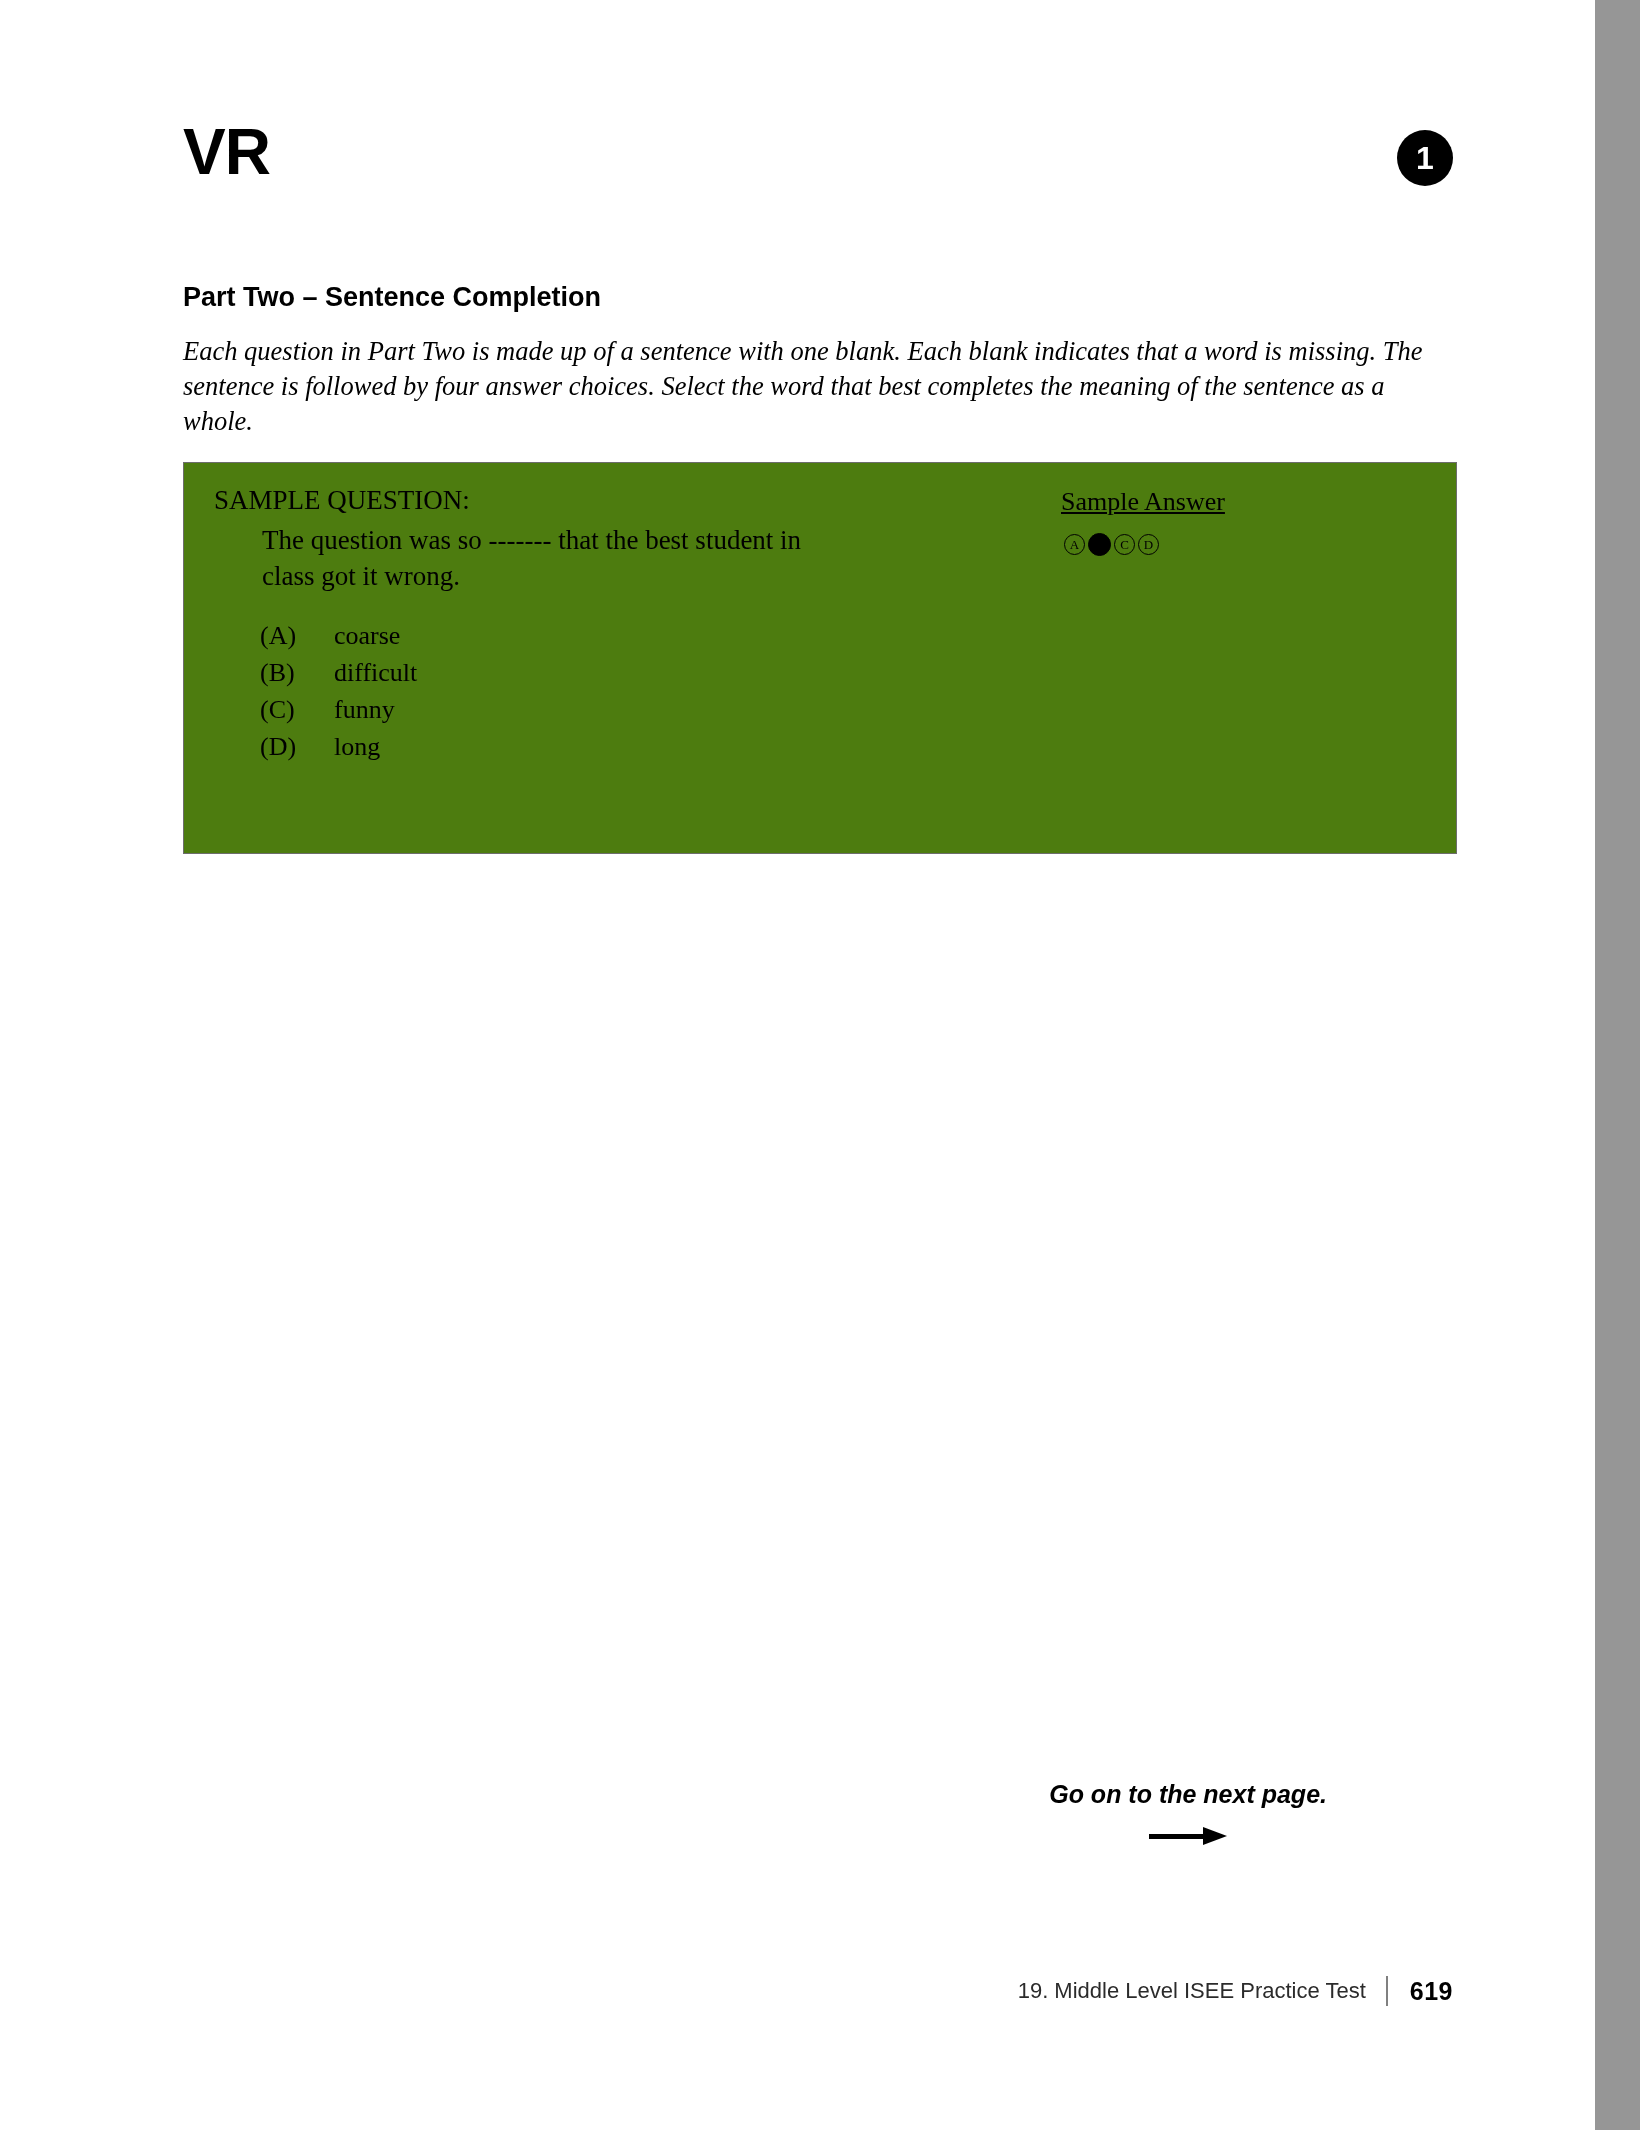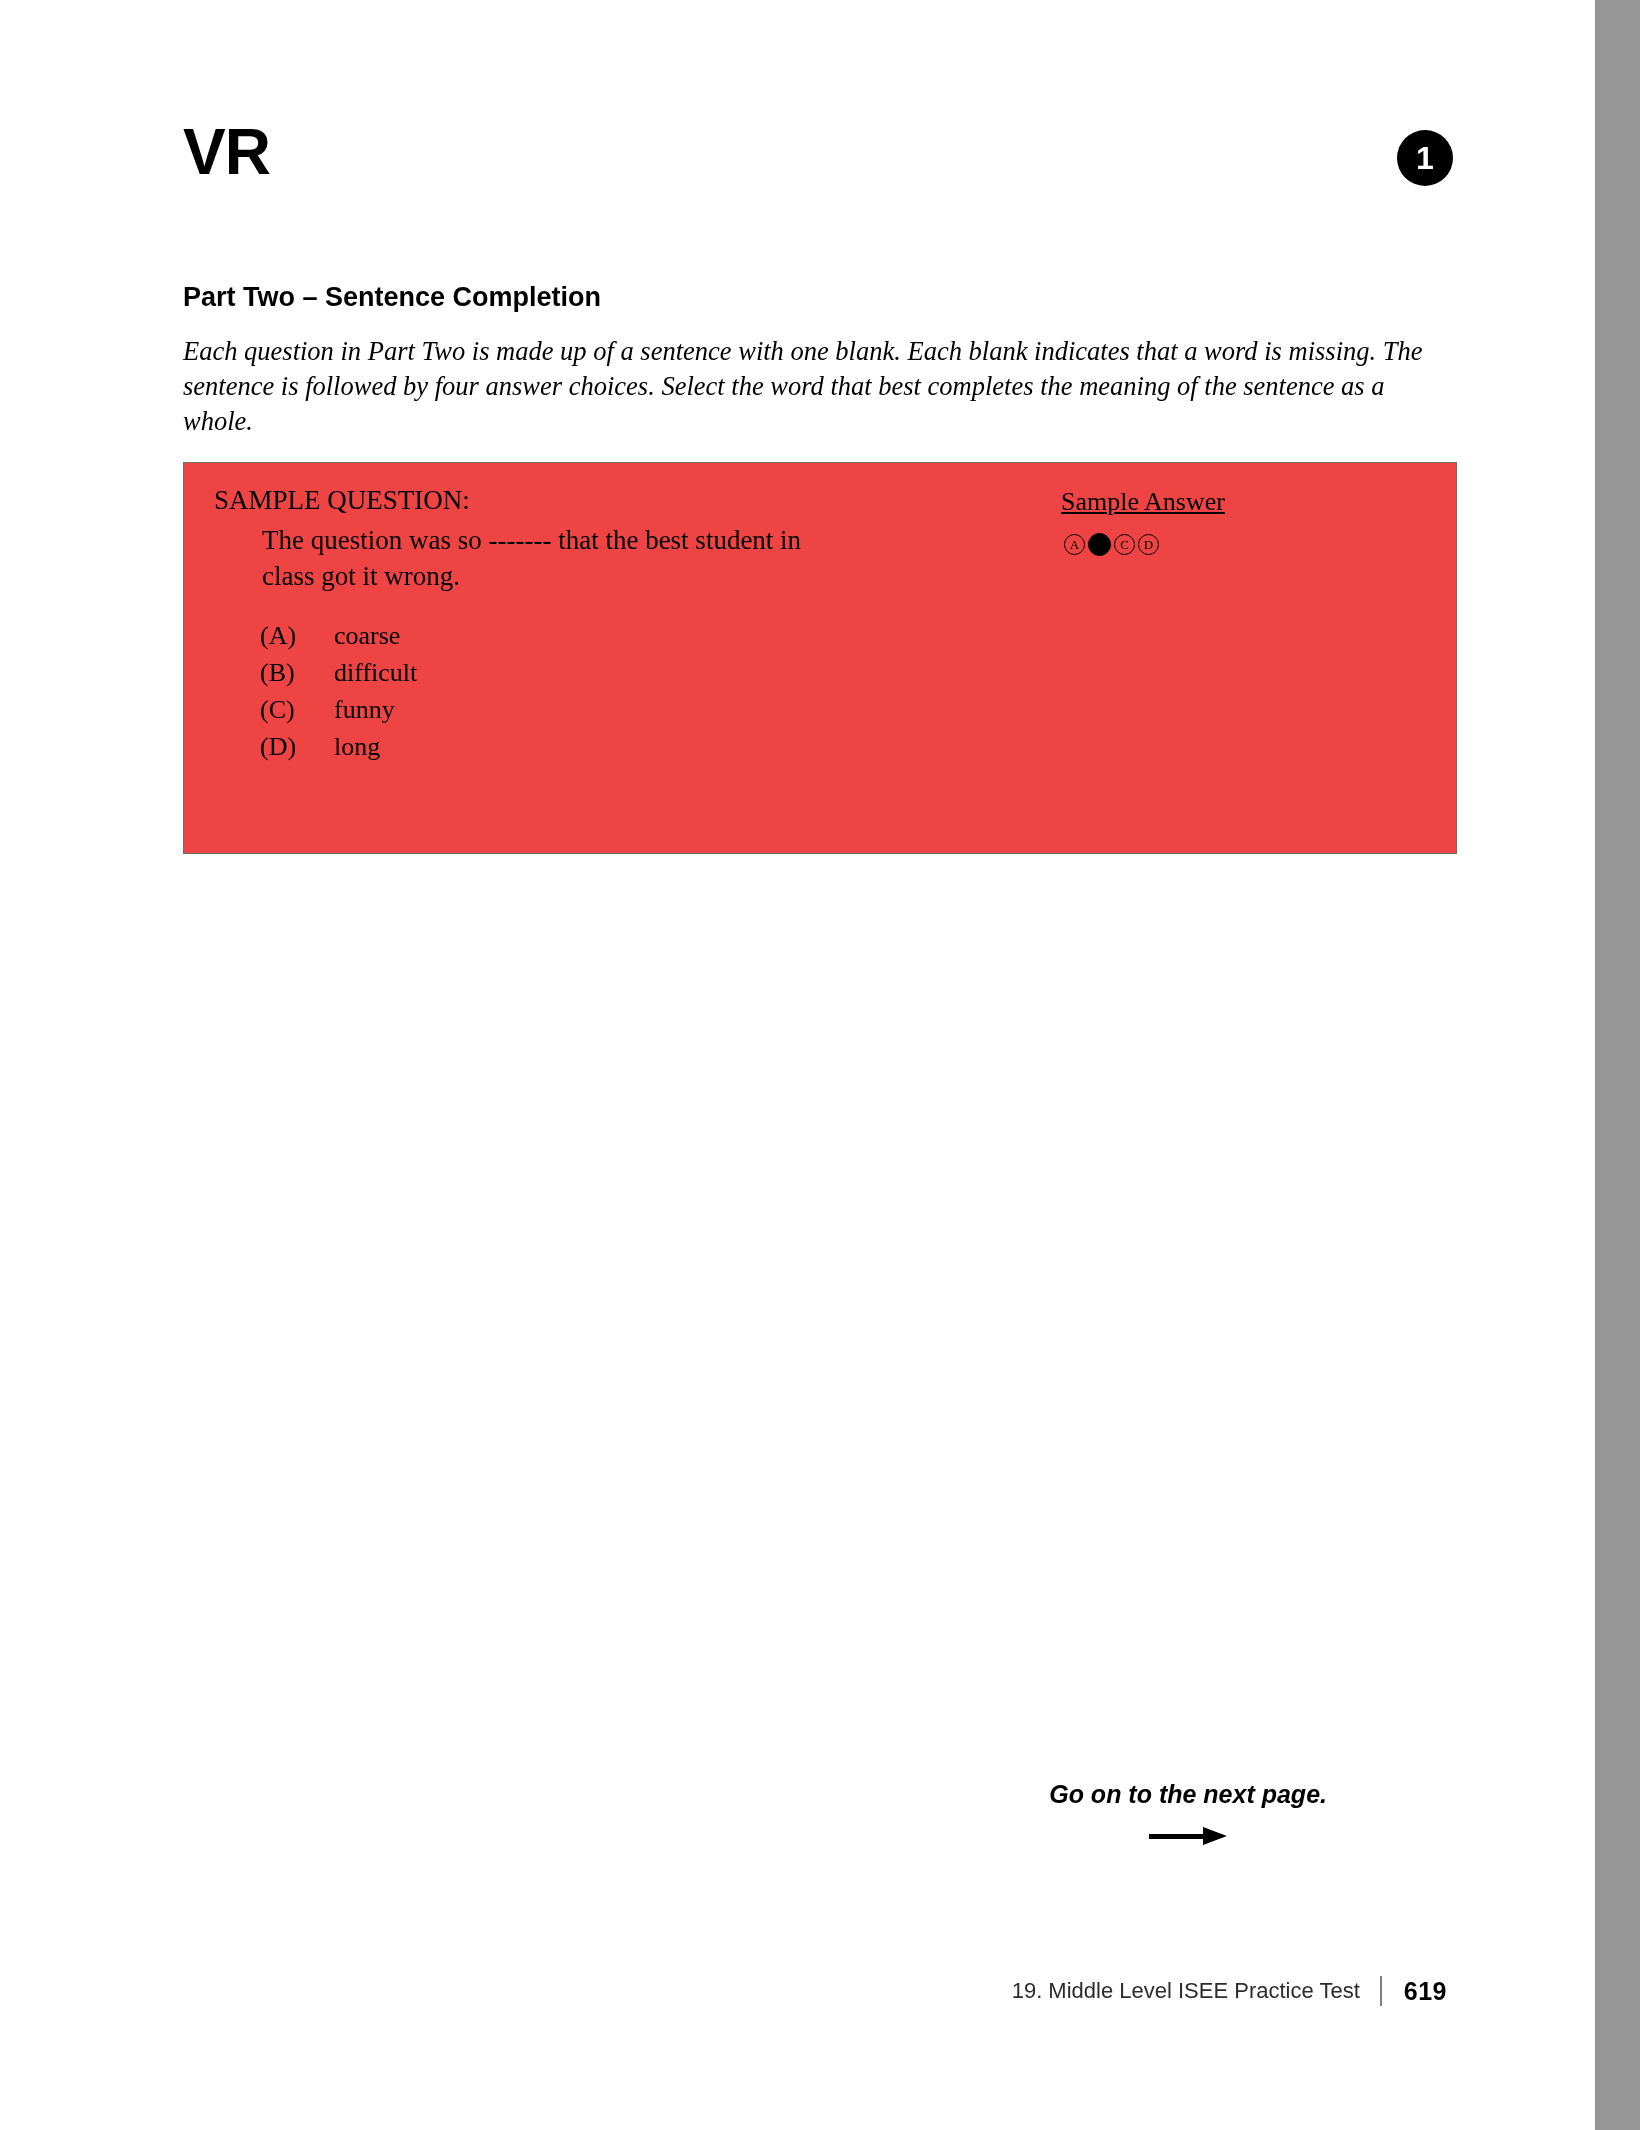--- a/index.html
+++ b/index.html
@@ -93,21 +93,21 @@
     font-style: italic;
   }
 
   
   .sample-box {
     position: absolute;
     left: 0;
     top: 462px;
     width: 1274px;
     height: 392px;
-    background: #ef4444;
+    background: #4d7c0f;
     border: 1px solid #6d6d6d;
     box-sizing: border-box;
   }
   .sample-label {
     position: absolute;
     left: 30px;
     top: 22px;
     font-size: 27px;
     color: #000000;
     font-family: "Liberation Serif", serif;
@@ -220,21 +220,21 @@
     width: 0;
     height: 0;
     border-top: 9px solid transparent;
     border-bottom: 9px solid transparent;
     border-left: 24px solid #000000;
   }
 
   
   .page-footer {
     position: absolute;
-    right: 6px;
+    right: 0;
     top: 1976px;
     display: flex;
     align-items: center;
     gap: 4px;
   }
   .footer-text {
     font-family: "Liberation Sans", sans-serif;
     font-size: 22px;
     color: #2b2b2b;
     padding-right: 16px;

